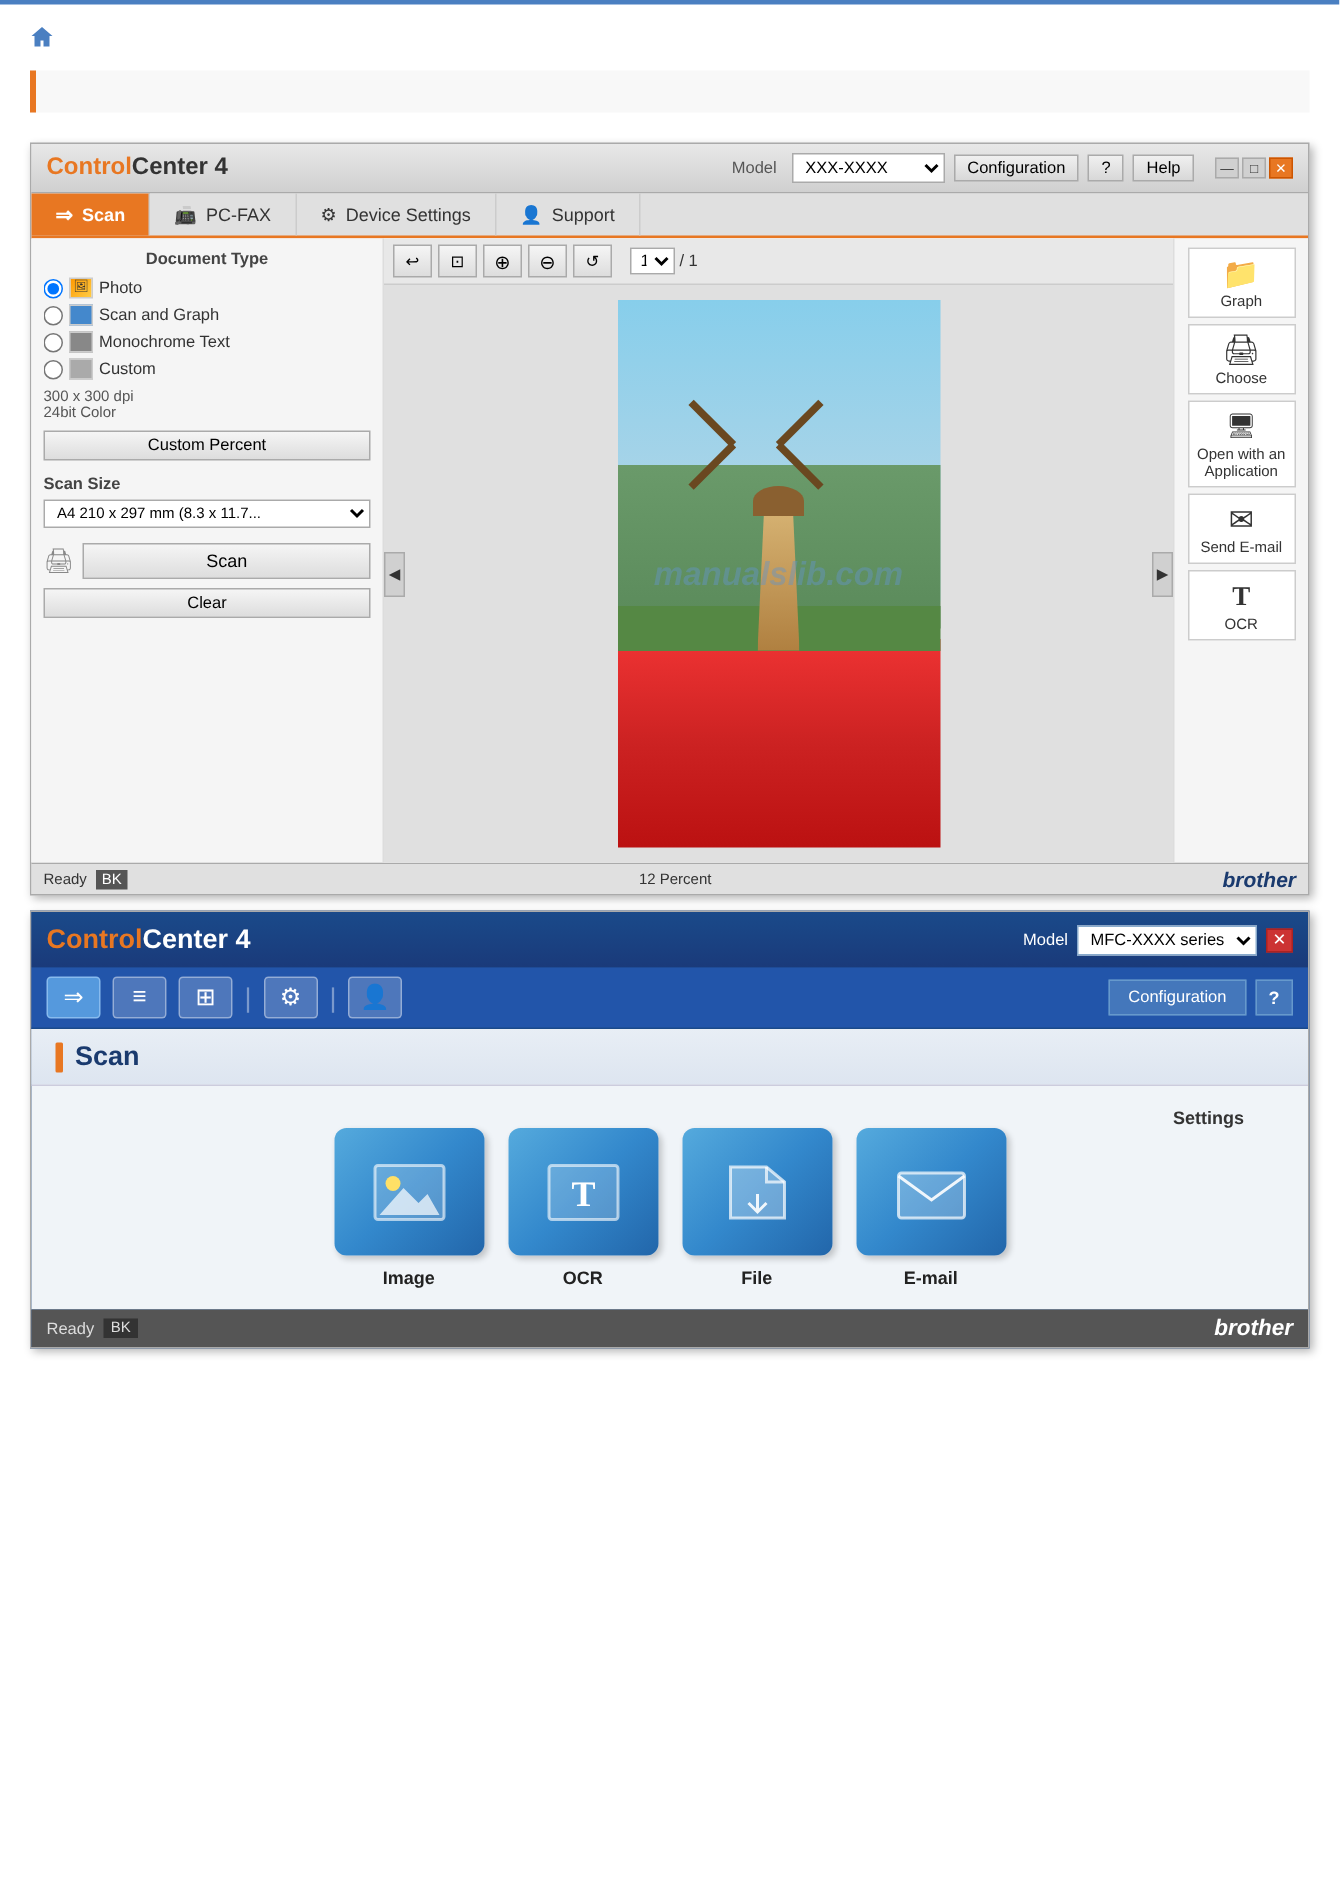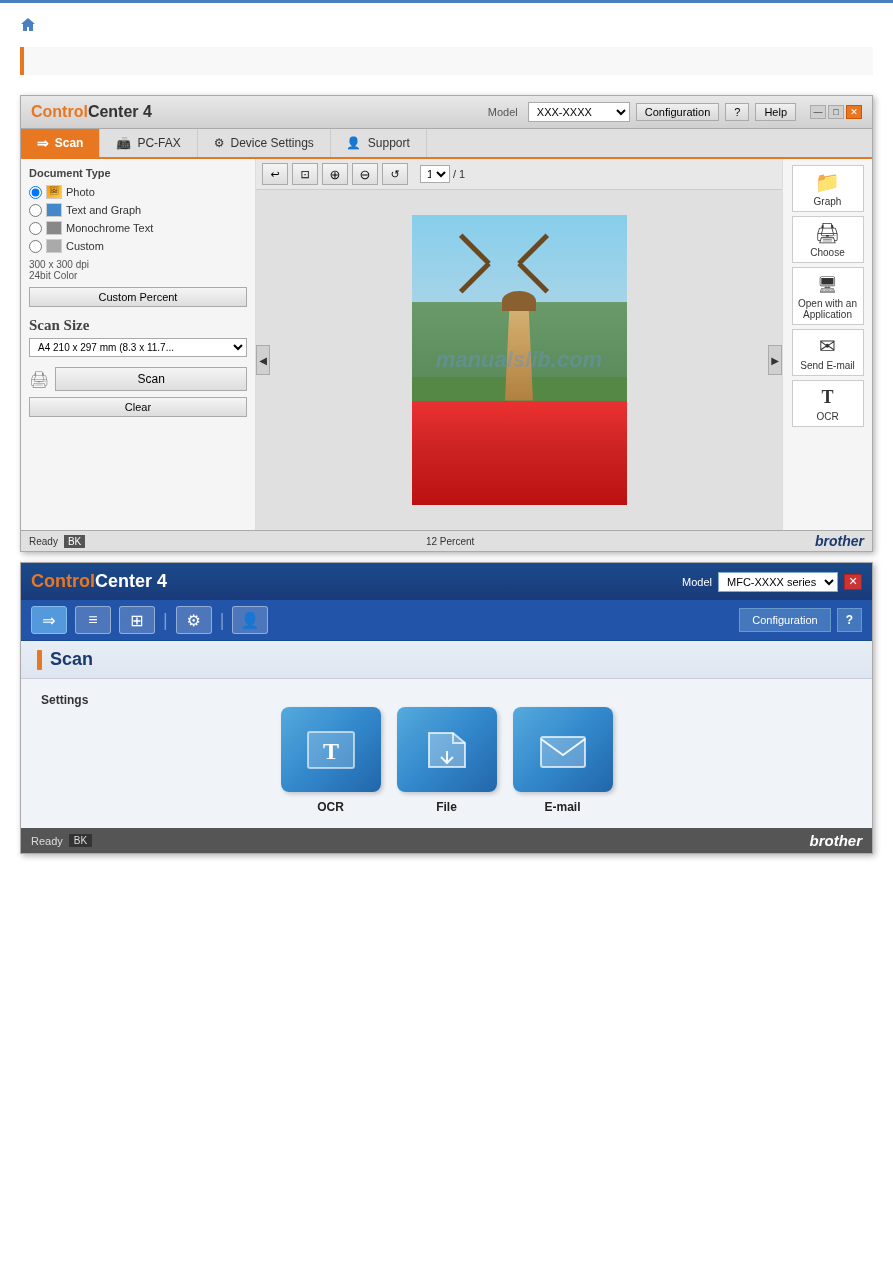--- a/index.html
+++ b/index.html
@@ -134,20 +134,21 @@
       border-right: 1px solid #ddd;
       padding: 8px;
       flex-shrink: 0;
     }
 
     .panel-section-title {
       font-size: 11px;
       font-weight: bold;
       color: #444;
       margin-bottom: 6px;
+      text-align: center;
     }
 
     .doc-type-option {
       display: flex;
       align-items: center;
       gap: 4px;
       margin-bottom: 4px;
       font-size: 11px;
     }
 
@@ -161,25 +162,24 @@
       background: linear-gradient(to bottom, #f5f5f5, #ddd);
       border: 1px solid #aaa;
       padding: 3px 8px;
       font-size: 11px;
       cursor: pointer;
       width: 100%;
       margin-bottom: 10px;
     }
 
     .scan-size-label {
-      font-size: 15px;
+      font-size: 11px;
       font-weight: bold;
       color: #444;
       margin-bottom: 4px;
-      font-family: Liberation Serif, serif;
     }
 
     .scan-size-select {
       width: 100%;
       border: 1px solid #aaa;
       background: #fff;
       padding: 2px 4px;
       font-size: 10px;
       margin-bottom: 10px;
     }
@@ -609,21 +609,21 @@
       <div class="panel-section-title">Document Type</div>
 
       <div class="doc-type-option">
         <input type="radio" name="doctype" checked="" style="">
         <span style="display:inline-block;width:16px;height:14px;background:linear-gradient(135deg,#ff9900,#ffcc44);border:1px solid #ccc;font-size:8px;text-align:center;">🖼</span>
         <span>Photo</span>
       </div>
       <div class="doc-type-option">
         <input type="radio" name="doctype" style="">
         <span style="display:inline-block;width:16px;height:14px;background:#4488cc;border:1px solid #ccc;font-size:8px;"></span>
-        <span>Text and Graph</span>
+        <span>Scan and Graph</span>
       </div>
       <div class="doc-type-option">
         <input type="radio" name="doctype" style="">
         <span style="display:inline-block;width:16px;height:14px;background:#888;border:1px solid #ccc;font-size:8px;"></span>
         <span>Monochrome Text</span>
       </div>
       <div class="doc-type-option">
         <input type="radio" name="doctype" style="">
         <span style="display:inline-block;width:16px;height:14px;background:#aaa;border:1px solid #ccc;font-size:8px;"></span>
         <span>Custom</span>
@@ -661,21 +661,21 @@
             <option>1</option>
           </select>
           <span>/</span>
           <span>1</span>
         </div>
       </div>
 
       <div class="preview-area">
         <div class="preview-nav left">◀</div>
 
-        <div style="position:relative;width:215px;height:290px;">
+        <div style="position:relative;width:215px;height:365px;">
 
           <div style="position:absolute;top:0;left:0;right:0;height:55%;background:linear-gradient(180deg,#87CEEB 0%,#a8d4e8 60%,#c8e8f0 100%);"></div>
 
           <div style="position:absolute;top:30%;left:0;right:0;height:30%;background:linear-gradient(180deg,#6a9a6a 0%,#5a8a5a 100%);"></div>
 
           <div style="position:absolute;bottom:0;left:0;right:0;height:38%;background:linear-gradient(180deg,#ee3333 0%,#cc2222 50%,#bb1111 100%);"></div>
 
           <div style="position:absolute;bottom:36%;left:0;right:0;height:8%;background:#558844;"></div>
 
           <div style="position:absolute;bottom:36%;left:50%;transform:translateX(-50%);width:28px;height:90px;background:linear-gradient(180deg,#d4b070 0%,#b08040 100%);clip-path:polygon(15% 0%,85% 0%,100% 100%,0% 100%);"></div>
@@ -762,28 +762,38 @@
   </div>
 
   <div class="cc4-scan-section">
 
     <div class="scan-header">
       <div class="scan-header-bar"></div>
       <span class="scan-header-title">Scan</span>
     </div>
 
     <div class="scan-content">
-      <div style="display:flex;gap:20px;align-items:flex-start;">
+      <div style="display:flex;gap:20px;align-items:flex-start;justify-content:flex-end;">
         <div style="min-width:70px;">
           <span class="scan-settings-label">Settings</span>
         </div>
       </div>
 
       <div class="scan-buttons-row">
 
+        <div class="scan-action-btn">
+          <div class="scan-action-icon" style="background:linear-gradient(135deg,#55aadd 0%,#3388cc 50%,#2266aa 100%);">
+            <svg width="52" height="42" viewBox="0 0 52 42">
+              <rect x="3" y="3" width="46" height="36" rx="2" fill="rgba(255,255,255,0.2)" stroke="rgba(255,255,255,0.6)" stroke-width="2"></rect>
+              <circle cx="15" cy="15" r="5" fill="#ffe066"></circle>
+              <polygon points="6,36 22,18 32,28 38,22 46,36" fill="rgba(255,255,255,0.7)"></polygon>
+            </svg>
+          </div>
+          <span class="scan-action-label">Image</span>
+        </div>
 
         <div class="scan-action-btn">
           <div class="scan-action-icon" style="background:linear-gradient(135deg,#55aadd 0%,#3388cc 50%,#2266aa 100%);">
             <svg width="52" height="42" viewBox="0 0 52 42">
               <rect x="3" y="3" width="46" height="36" rx="2" fill="rgba(255,255,255,0.2)" stroke="rgba(255,255,255,0.6)" stroke-width="2"></rect>
               <text x="26" y="30" text-anchor="middle" fill="white" font-size="24" font-weight="bold" font-family="serif">T</text>
             </svg>
           </div>
           <span class="scan-action-label">OCR</span>
         </div>

